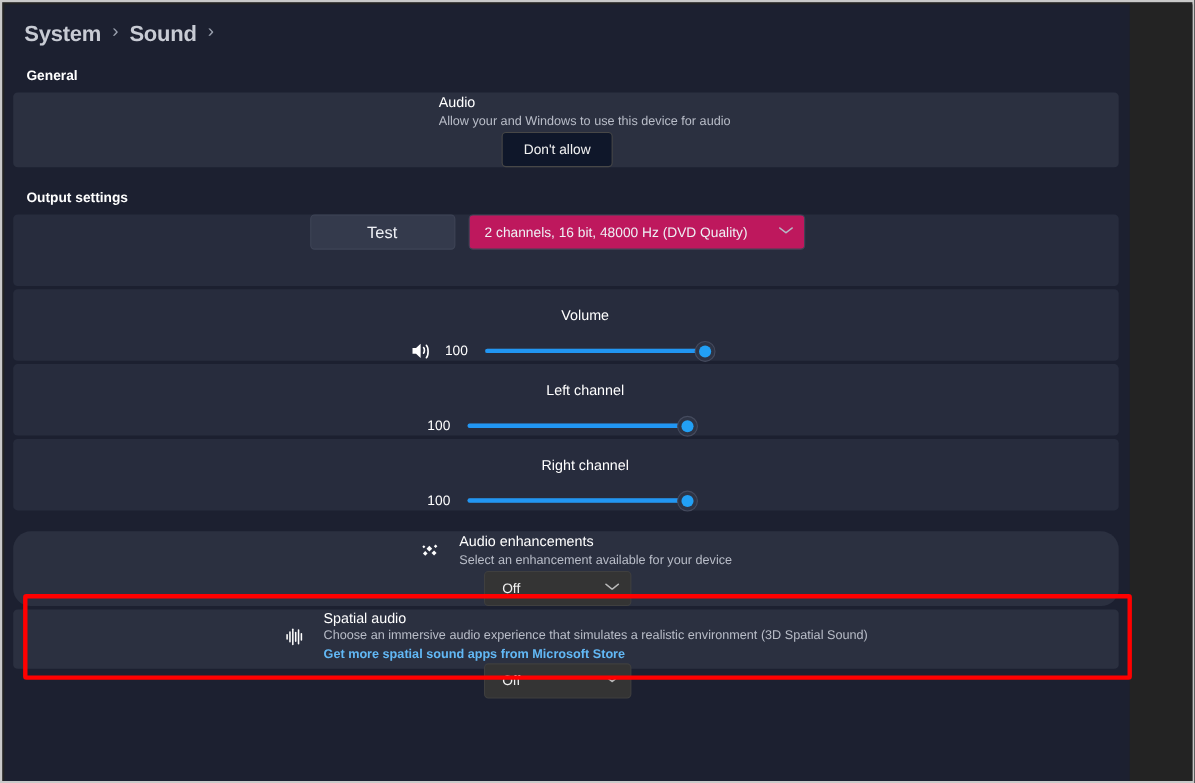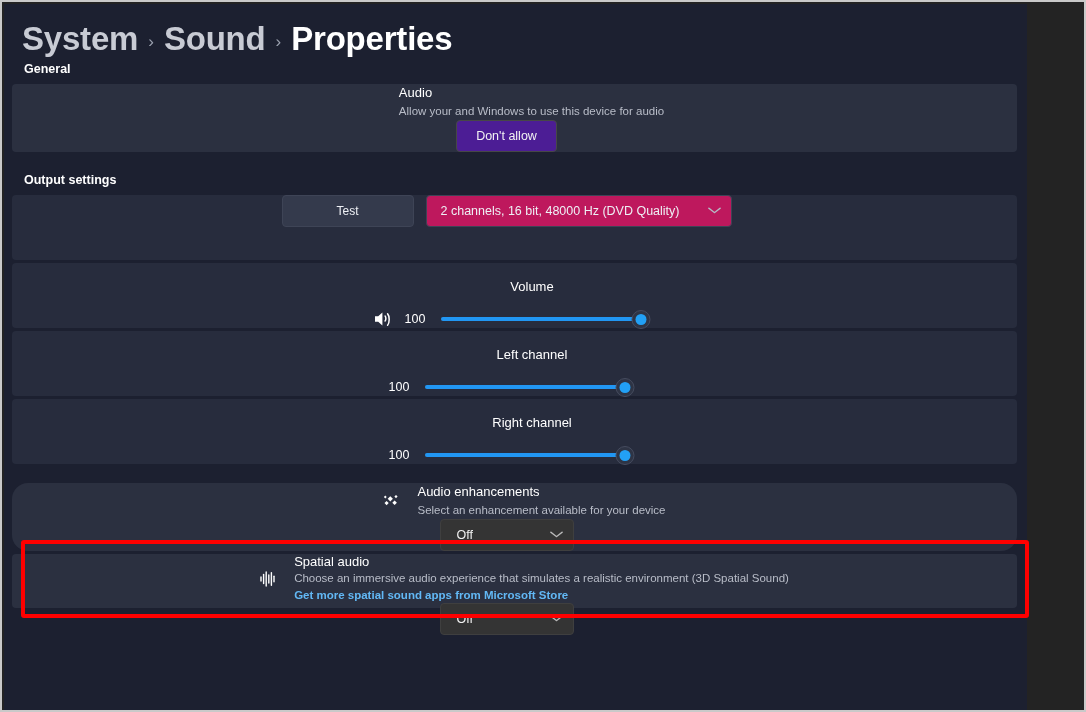--- a/index.html
+++ b/index.html
@@ -32,21 +32,21 @@
 
   
   .breadcrumb {
     display: flex;
     align-items: baseline;
     gap: 10px;
     padding: 16px 0 0 18px;
     height: 58px;
   }
   .crumb {
-    font-size: 33px;
+    font-size: 20px;
     font-weight: 600;
     letter-spacing: -0.2px;
   }
   .crumb.muted { color: #c8cbd4; }
   .crumb.current { color: #ffffff; }
   .crumb-sep {
     font-size: 17px;
     color: #9aa0ae;
     position: relative;
     top: -3px;
@@ -110,21 +110,21 @@
     align-items: center;
     gap: 12px;
     padding-right: 16px;
   }
 
   
   .card-audio { height: 68px; background: #2b3040; }
   .card-audio .card-left { padding-left: 34px; }
 
   .btn {
-    background: #4c1d95;
+    background: #0f172a;
     color: #f2f2f2;
     border: 1px solid #474747;
     border-radius: 4px;
     font-size: 12.5px;
     font-family: inherit;
     height: 32px;
     padding: 0 19px;
     cursor: pointer;
   }
 
@@ -134,21 +134,21 @@
   .row-label {
     font-size: 13px;
     color: #ffffff;
   }
 
   .btn-test {
     background: #343a4c;
     border: 1px solid #3e4456;
     color: #eef0f5;
     border-radius: 4px;
-    font-size: 12px;
+    font-size: 15px;
     font-family: inherit;
     height: 32px;
     width: 132px;
     cursor: pointer;
   }
 
   .dropdown {
     background: #be185d;
     border: 1px solid #3e4456;
     border-radius: 4px;
@@ -281,21 +281,20 @@
 <div class="screen">
   <div class="gutter"></div>
 
   <div class="page">
 
     <div class="breadcrumb">
       <span class="crumb muted">System</span>
       <span class="crumb-sep">›</span>
       <span class="crumb muted">Sound</span>
       <span class="crumb-sep">›</span>
-      <span class="crumb current">Properties</span>
     </div>
 
     <div class="section-title">General</div>
 
     <div class="card card-audio">
       <div class="card-left">
         <div class="card-texts">
           <div class="card-title">Audio</div>
           <div class="card-sub">Allow your and Windows to use this device for audio</div>
         </div>

